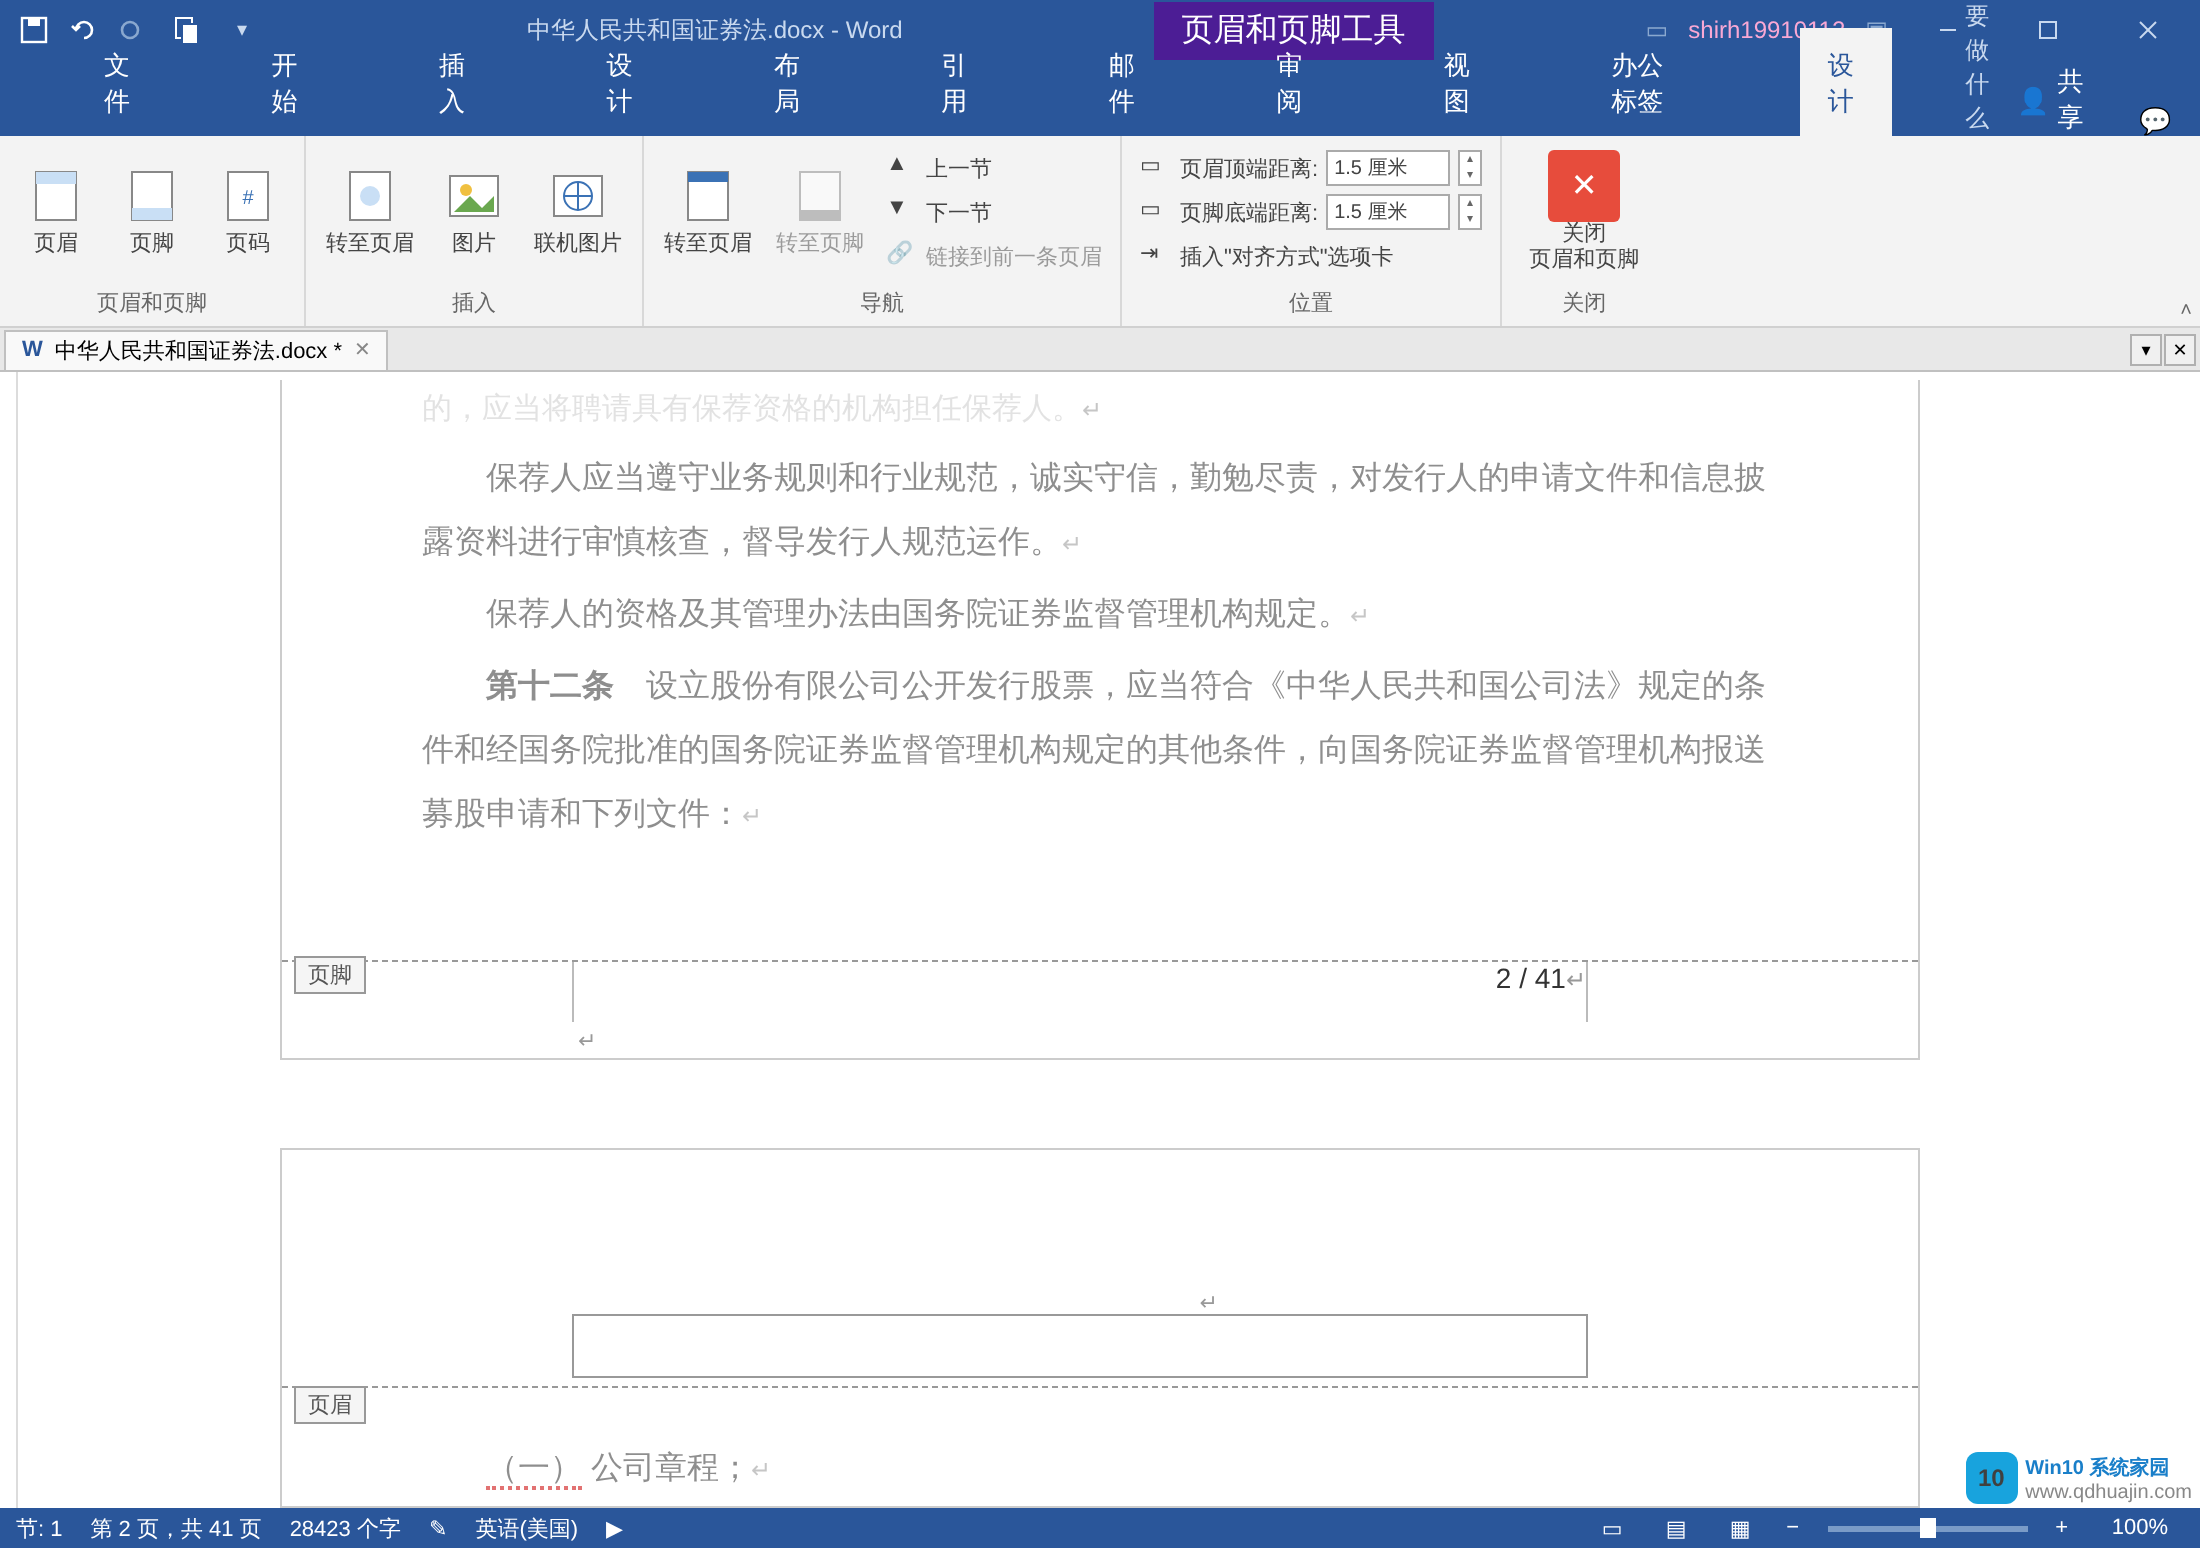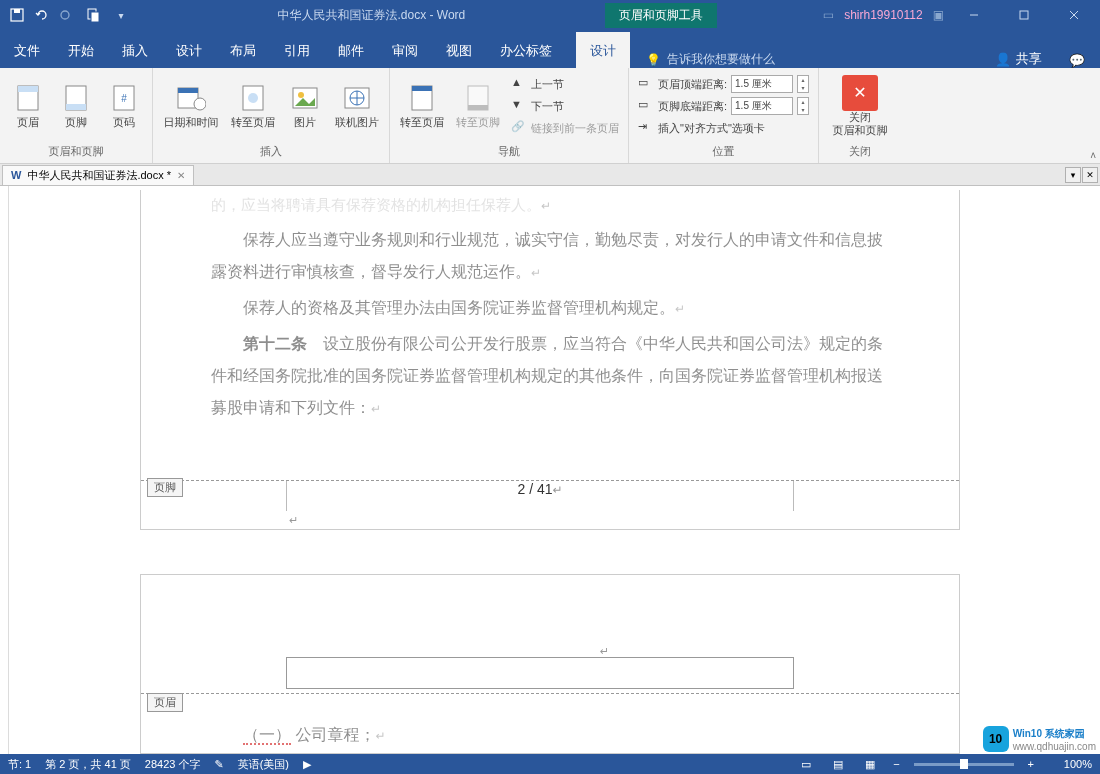--- a/index.html
+++ b/index.html
@@ -3,27 +3,27 @@
   <meta charset="utf-8">
   <style>
     * { margin: 0; padding: 0; box-sizing: border-box; font-family: "Microsoft YaHei", "SimSun", sans-serif; }
     body { width: 1100px; height: 774px; background: #fff; overflow: hidden; position: relative; }
     
     
     .title-bar { height: 30px; background: #2a569a; display: flex; align-items: center; color: #fff; font-size: 12px; }
     .title-bar .qat { display: flex; align-items: center; gap: 2px; padding: 0 6px; }
     .title-bar .qat-btn { width: 22px; height: 22px; display: flex; align-items: center; justify-content: center; cursor: pointer; }
     .title-bar .doc-title { flex: 1; text-align: center; color: #c9d9ef; }
-    .title-bar .tool-tab { background: #0f766e; padding: 4px 14px; font-size: 12px; }
+    .title-bar .tool-tab { background: #4c1d95; padding: 4px 14px; font-size: 16px; }
     .title-bar .right-area { display: flex; align-items: center; gap: 10px; padding: 0 6px; }
     .win-btn { width: 40px; height: 30px; display: flex; align-items: center; justify-content: center; }
     
     
     .menu-bar { height: 38px; background: #2a569a; display: flex; align-items: flex-end; color: #fff; font-size: 13px; }
-    .menu-tab { padding: 10px 14px 8px; cursor: pointer; }
+    .menu-tab { padding: 10px 14px 8px; cursor: pointer; margin-left: 38px; }
     .menu-tab.active { background: #f3f3f3; color: #2a569a; }
     .menu-bar .tell-me { flex: 1; padding-left: 16px; color: #c9d9ef; font-size: 12px; display: flex; align-items: center; gap: 6px; }
     .menu-bar .share { padding: 0 14px; display: flex; align-items: center; gap: 4px; }
     
     
     .ribbon { height: 96px; background: #f3f3f3; border-bottom: 1px solid #d0d0d0; display: flex; font-size: 11px; color: #444; position: relative; }
     .ribbon-group { border-right: 1px solid #d8d8d8; display: flex; flex-direction: column; }
     .ribbon-group-content { flex: 1; display: flex; align-items: flex-start; padding: 4px 6px; gap: 4px; }
     .ribbon-group-label { text-align: center; font-size: 11px; color: #666; padding: 2px 0 4px; }
     .big-btn { display: flex; flex-direction: column; align-items: center; justify-content: center; width: 44px; height: 66px; cursor: pointer; padding-top: 2px; }
@@ -49,33 +49,33 @@
     .doc-area { height: 568px; background: #fff; overflow: hidden; position: relative; }
     .doc-scroll { position: absolute; inset: 0; background: linear-gradient(to right, #fff 0, #fff 8px, #dcdcdc 8px, #dcdcdc 9px, #fff 9px); }
     .page { margin: 0 auto; width: 820px; background: #fff; border: 1px solid #ccc; position: relative; }
     .page1 { height: 340px; margin-top: 0; }
     .page2 { height: 180px; }
     .body-text { padding: 0 70px; font-family: "SimSun", serif; font-size: 16px; color: #333; line-height: 2; }
     .body-text p { text-indent: 2em; margin-top: 4px; }
     .para-mark { color: #999; font-size: 12px; }
     .footer-sep { border-top: 1px dashed #999; position: absolute; left: 0; right: 0; }
     .footer-tag { position: absolute; border: 1px solid #999; background: #f5f5f5; font-size: 11px; padding: 1px 6px; color: #555; }
-    .page-num { text-align: center; font-size: 14px; color: #333; font-family: "SimSun"; }
+    .page-num { text-align: right; font-size: 14px; color: #333; font-family: "SimSun"; }
     .header-box { position: absolute; left: 145px; right: 165px; height: 32px; border: 1px solid #999; top: 82px; }
     
     
     .status-bar { position: absolute; bottom: 0; left: 0; right: 0; height: 20px; background: #2a569a; color: #fff; font-size: 11px; display: flex; align-items: center; padding: 0 8px; gap: 14px; }
     .status-bar .spacer { flex: 1; }
     .zoom-slider { width: 100px; height: 3px; background: #7a9bc7; position: relative; }
     .zoom-slider::after { content: ""; position: absolute; width: 8px; height: 10px; background: #fff; top: -4px; left: 46px; }
     .view-btn { width: 18px; height: 16px; display: flex; align-items: center; justify-content: center; }
     
     
     .watermark { position: absolute; right: 4px; bottom: 22px; font-size: 10px; color: #1a7fc9; display: flex; align-items: center; gap: 4px; }
-    .watermark .wm-icon { width: 26px; height: 26px; background: #18a3dd; border-radius: 6px; color: #000000; display: flex; align-items: center; justify-content: center; font-size: 12px; font-weight: bold; }
+    .watermark .wm-icon { width: 26px; height: 26px; background: #18a3dd; border-radius: 6px; color: #404040; display: flex; align-items: center; justify-content: center; font-size: 12px; font-weight: bold; }
     
     .ico { width: 16px; height: 16px; display: inline-block; }
     svg { display: block; }
   </style>
 </head>
 <body>
 
 <div class="title-bar">
   <div class="qat">
     <div class="qat-btn">
@@ -183,30 +183,20 @@
             </svg>
           </div>
         <div class="lbl">页码</div>
       </div>
     </div>
     <div class="ribbon-group-label">页眉和页脚</div>
   </div>
 
   <div class="ribbon-group">
     <div class="ribbon-group-content">
-      <div class="big-btn" style="width:64px">
-        <div class="icon-box">
-            <svg width="30" height="28">
-              <rect x="2" y="4" width="20" height="20" fill="#fff" stroke="#888"></rect>
-              <rect x="2" y="4" width="20" height="5" fill="#3b72b5"></rect>
-              <circle cx="24" cy="20" r="6" fill="#fff" stroke="#888"></circle>
-            </svg>
-          </div>
-        <div class="lbl">日期和时间</div>
-      </div>
       <div class="big-btn" style="width:52px">
         <div class="icon-box">
             <svg width="24" height="28">
               <rect x="2" y="2" width="20" height="24" fill="#fff" stroke="#888"></rect>
               <circle cx="12" cy="14" r="5" fill="#c9dff5"></circle>
             </svg>
           </div>
         <div class="lbl">转至页眉</div>
       </div>
       <div class="big-btn">
@@ -365,21 +355,21 @@
   <span>✎</span>
   <span>英语(美国)</span>
   <span>▶</span>
   <div class="spacer"></div>
   <div class="view-btn">▭</div>
   <div class="view-btn">▤</div>
   <div class="view-btn">▦</div>
   <span>−</span>
   <div class="zoom-slider"></div>
   <span>+</span>
-  <span style="width:44px;text-align:right">100%</span>
+  <span style="width:44px;text-align:center">100%</span>
 </div>
 
 <div class="watermark">
   <div class="wm-icon">10</div>
   <div>
     <div style="font-weight:bold">Win10 系统家园</div>
     <div style="color:#888">www.qdhuajin.com</div>
   </div>
 </div>
 

